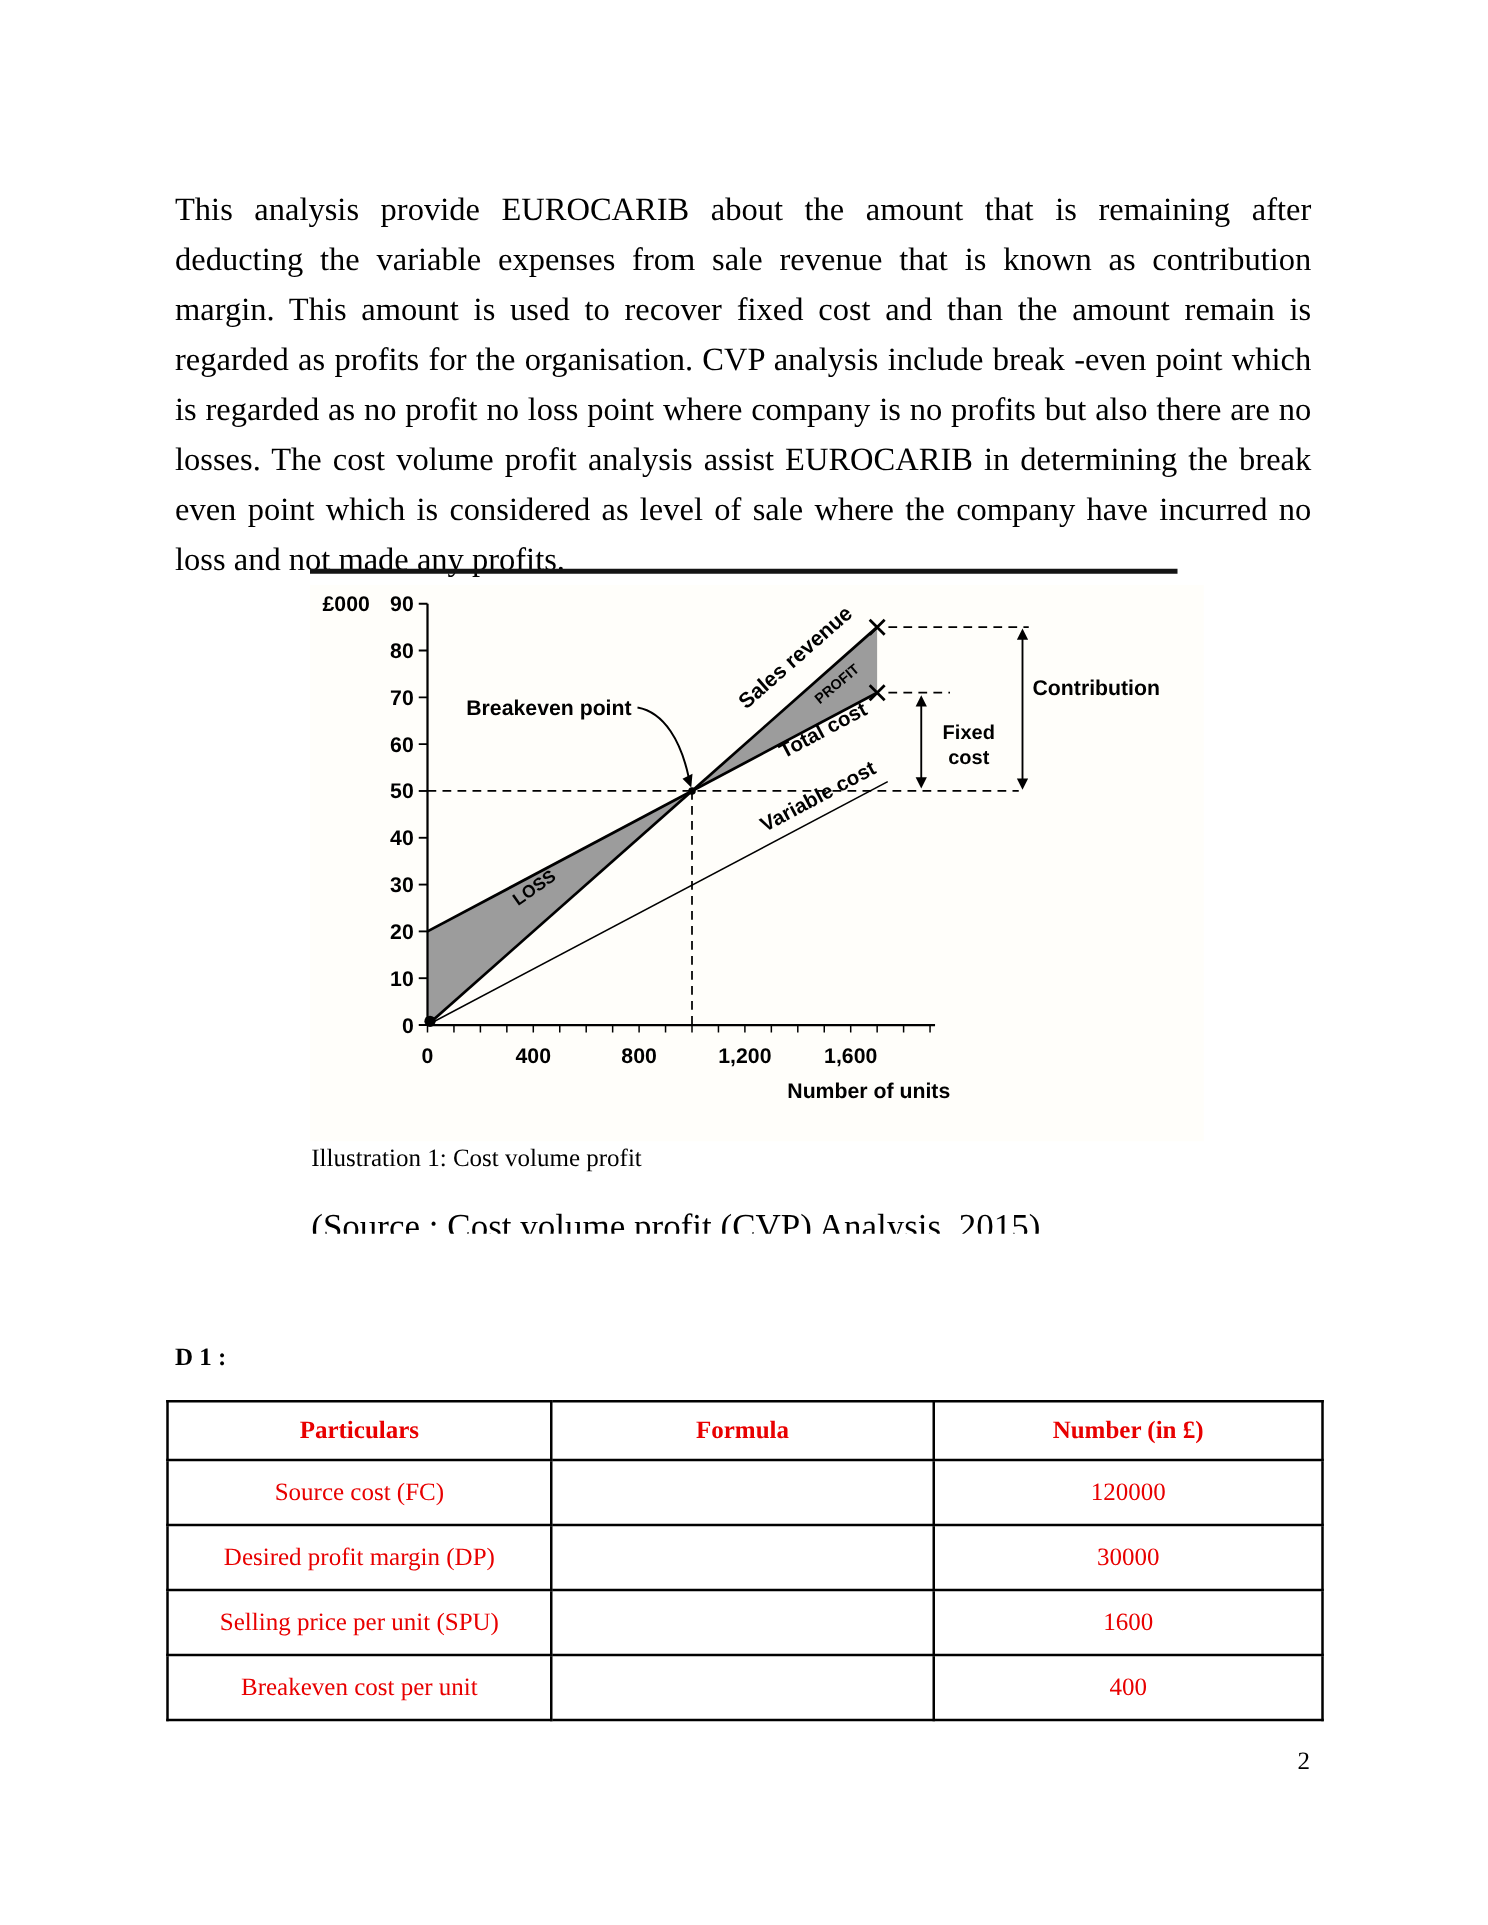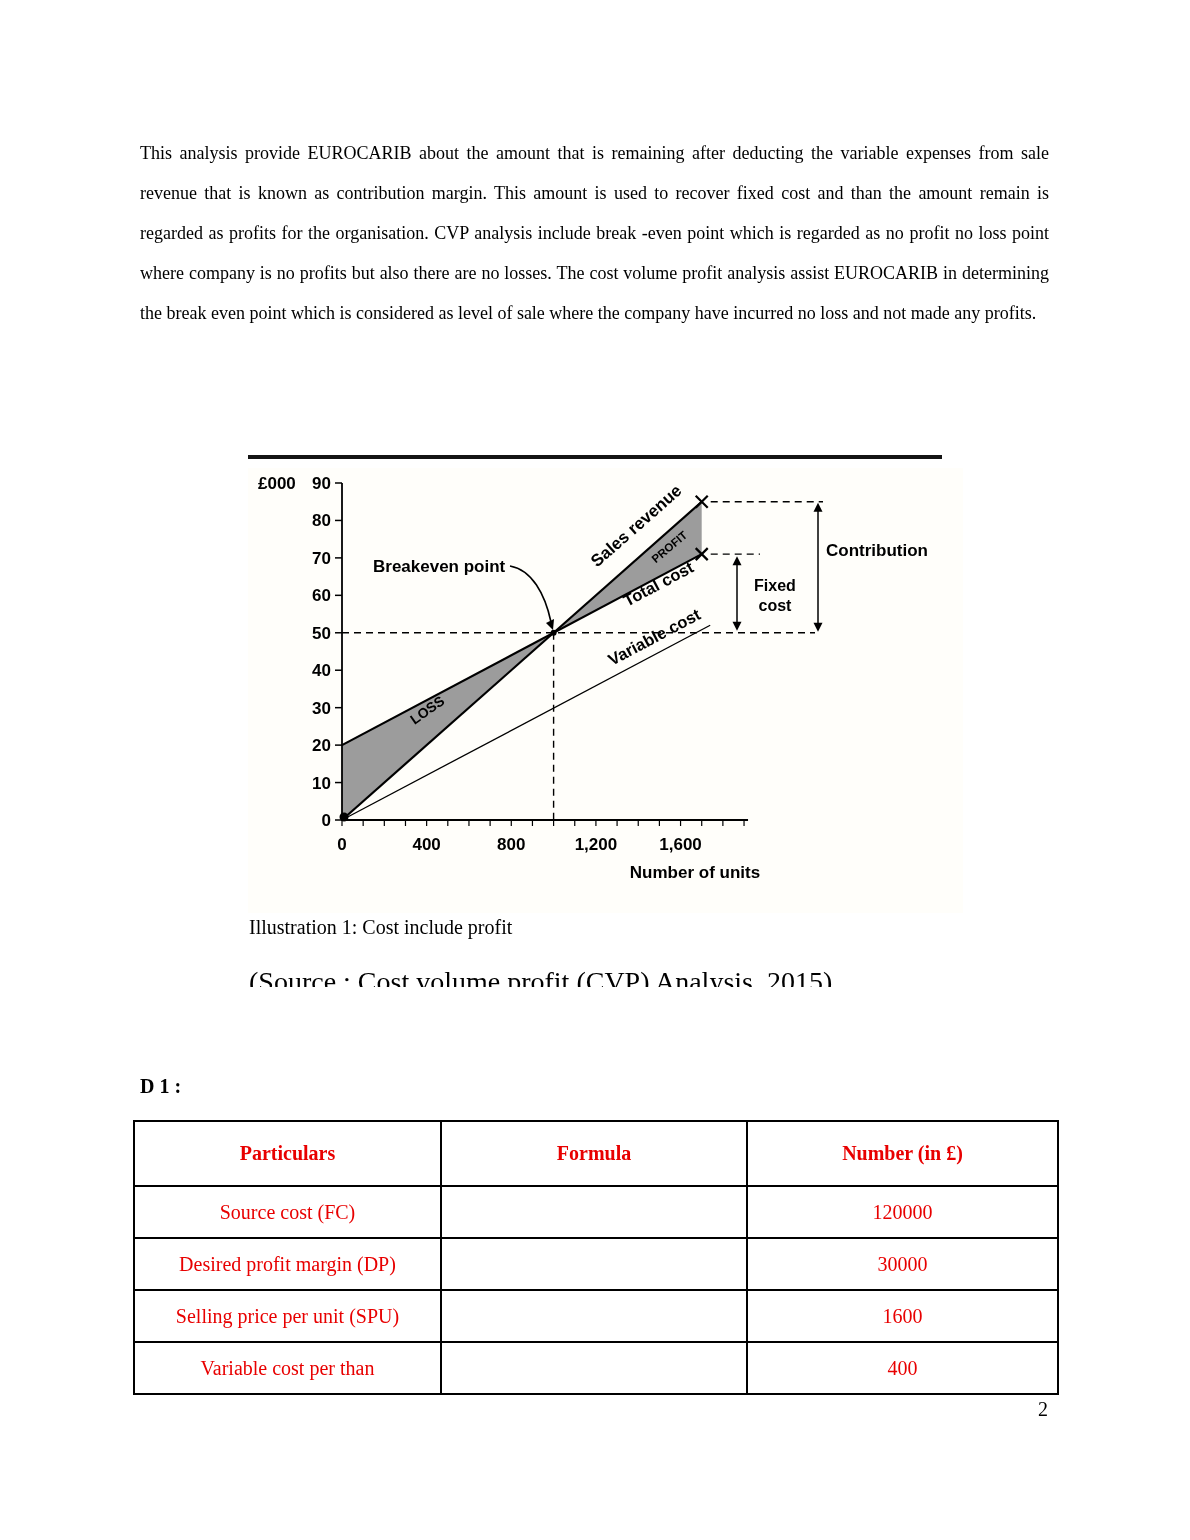--- a/index.html
+++ b/index.html
@@ -1,43 +1,43 @@
 <!DOCTYPE html>
 <html style="--accent: #e80000;"><head>
 <meta charset="utf-8">
 <style>
   * { margin:0; padding:0; box-sizing:border-box; }
   html,body { background:#fff; }
   body { font-family:"Liberation Serif", serif; color:#000; }
   .page { position:relative; width:1190px; height:1540px; background:#ffffff; overflow:hidden; }
 
   .para {
-    position:absolute; left:140px; top:133px; width:909px;
-    font-size:18px; line-height:40px; text-align:justify;
+    position:absolute; left:140px; top:148px; width:909px;
+    font-size:26px; line-height:40px; text-align:justify;
   }
 
   .rule { position:absolute; left:248px; top:455px; width:694px; height:4px; background:#141414; }
 
   .figure { position:absolute; left:248px; top:468px; width:715px; height:445px; background:#fffefa; }
 
   .caption { position:absolute; left:249px; top:916px; font-size:20px; }
 
   .source-clip {
     position:absolute; left:249px; top:968px; width:600px; height:19px; overflow:hidden;
     font-size:28px; line-height:27px;
   }
 
   .heading { position:absolute; left:140px; top:1075px; font-size:20px; font-weight:bold; }
 
   table.data { position:absolute; left:133px; top:1120px; width:924px; border-collapse:collapse; table-layout:fixed; }
   .data th, .data td {
     border:2px solid #000; text-align:center; vertical-align:middle;
     color:var(--accent,#e80000); font-size:20px; font-family:"Liberation Serif", serif;
   }
-  .data th { height:65px; font-weight:bold; }
+  .data th { height:47px; font-weight:bold; }
   .data td { height:52px; }
 
   .pageno { position:absolute; left:1038px; top:1398px; font-size:20px; }
 
   
   .ctick  { font-family:"Liberation Sans", sans-serif; font-size:17px; font-weight:600; fill:#000; }
   .cbold  { font-weight:700; }
   .clabel { font-family:"Liberation Sans", sans-serif; font-weight:600; fill:#000; }
 </style>
 </head>
@@ -128,21 +128,21 @@
         <polygon points="570,163.77777777777777 565.5,154.77777777777777 574.5,154.77777777777777" fill="#000"></polygon>
         <line x1="489" y1="96.14444444444445" x2="489" y2="154.77777777777777" stroke="#000" stroke-width="1.5"></line>
         <polygon points="489,88.14444444444445 484.5,97.14444444444445 493.5,97.14444444444445" fill="#000"></polygon>
         <polygon points="489,162.77777777777777 484.5,153.77777777777777 493.5,153.77777777777777" fill="#000"></polygon>
         <text x="578" y="88" font-size="17" class="clabel">Contribution</text>
         <text x="527" y="123" text-anchor="middle" font-size="16" class="clabel">Fixed</text>
         <text x="527" y="143" text-anchor="middle" font-size="16" class="clabel">cost</text>
       </svg>
   </div>
 
-  <div class="caption">Illustration 1: Cost include profit</div>
+  <div class="caption">Illustration 1: Cost volume profit</div>
 
   <div class="source-clip">
     <span>(Source : Cost volume profit (CVP) Analysis, 2015)</span>
   </div>
 
   <div class="heading">D 1 :</div>
 
   <table class="data">
     <colgroup>
         <col style="width:307px">
@@ -166,21 +166,21 @@
         <td>Desired profit margin (DP)</td>
         <td></td>
         <td>30000</td>
       </tr>
       <tr>
         <td>Selling price per unit (SPU)</td>
         <td></td>
         <td>1600</td>
       </tr>
       <tr>
-        <td>Variable cost per than</td>
+        <td>Breakeven cost per unit</td>
         <td></td>
         <td>400</td>
       </tr>
     </tbody>
   </table>
 
   <div class="pageno">2</div>
 
 </div>
 

